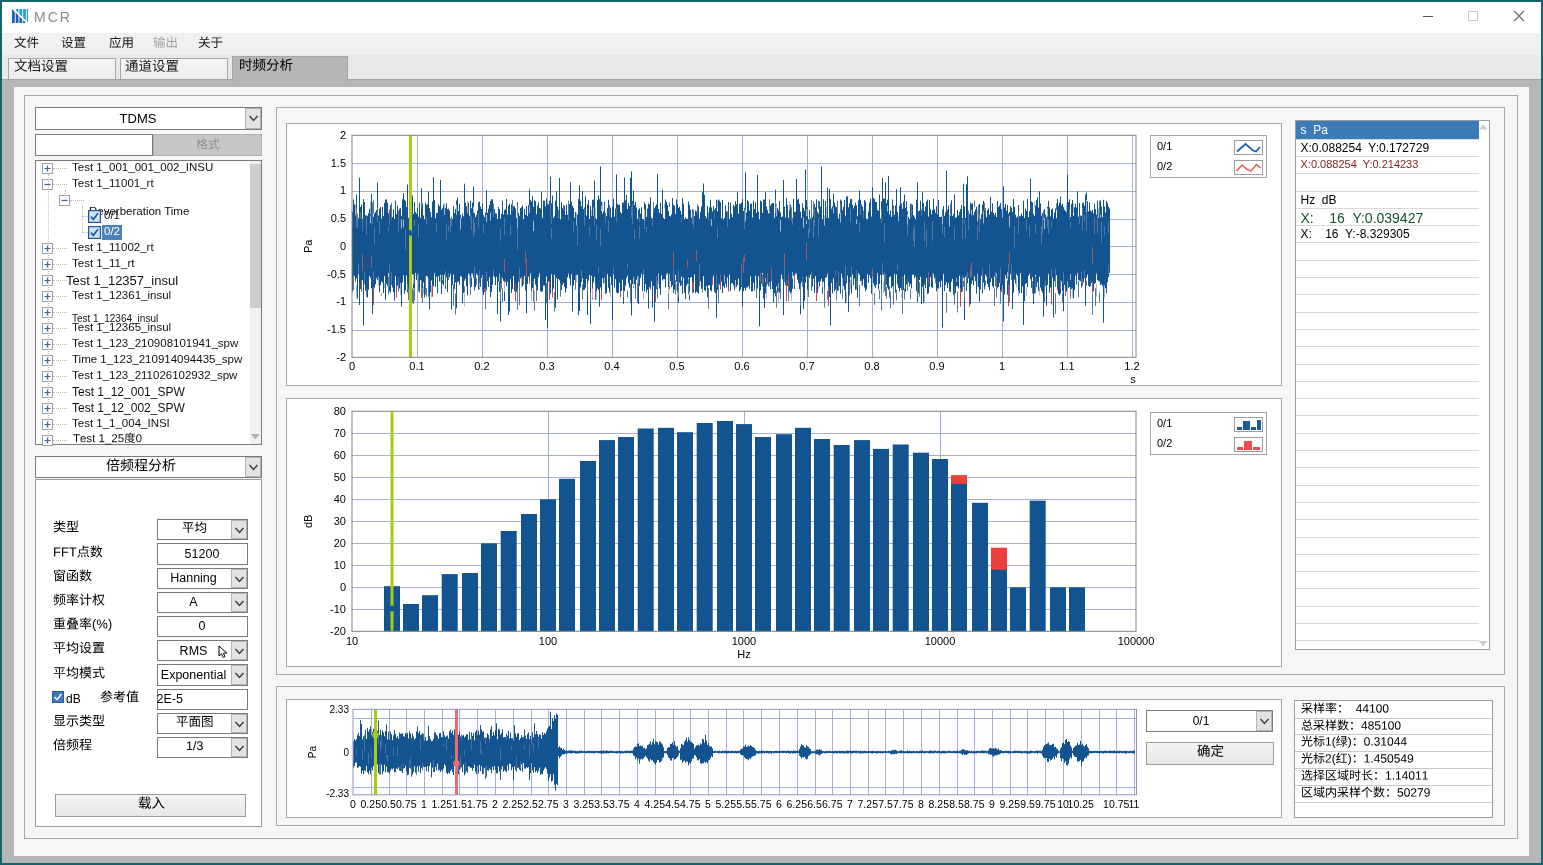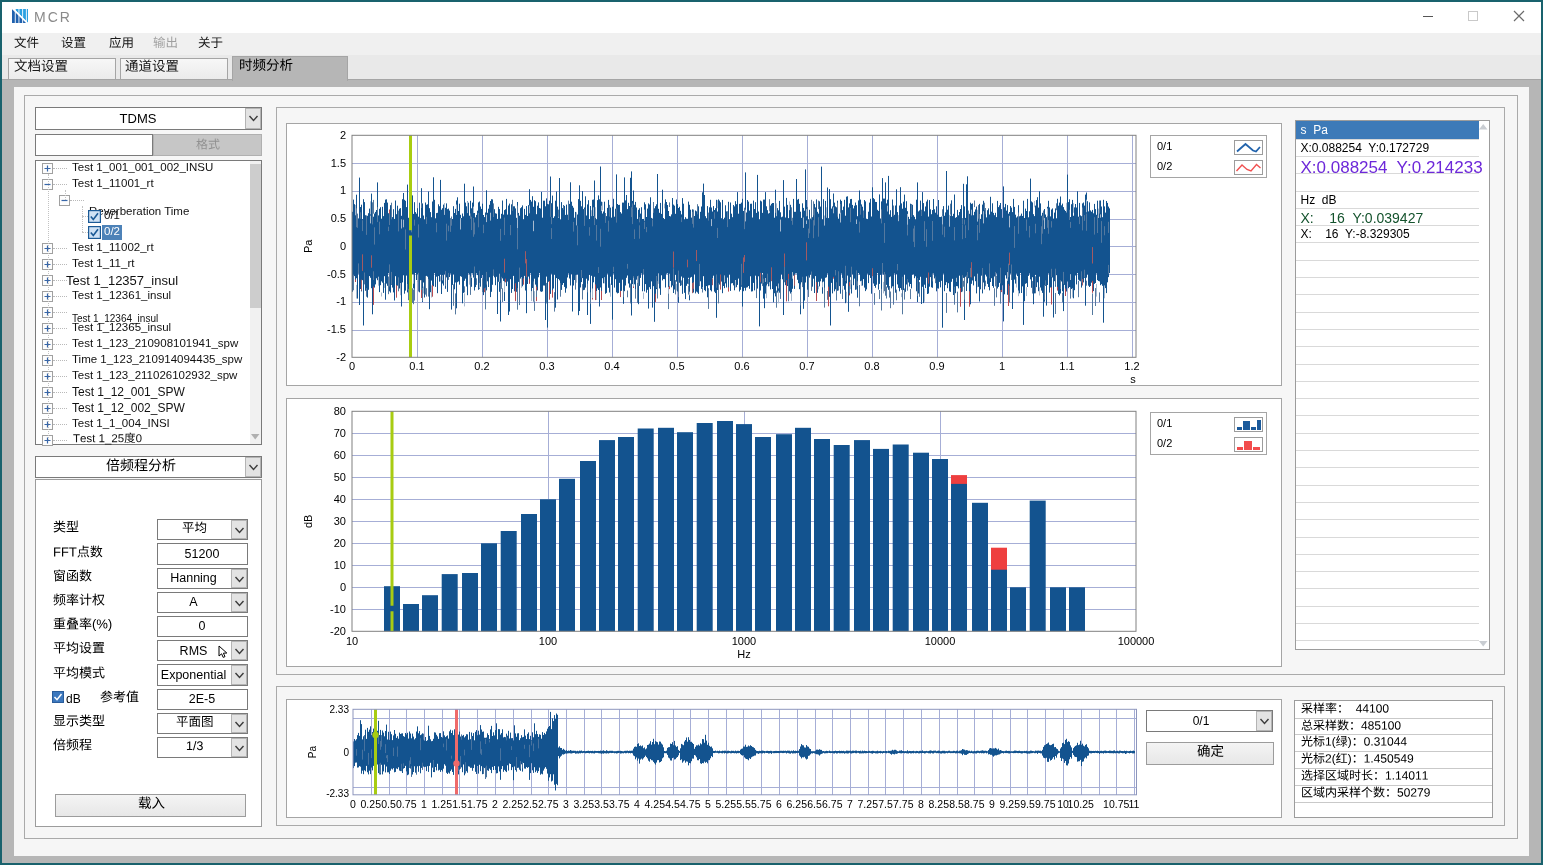--- a/index.html
+++ b/index.html
@@ -363,21 +363,21 @@
     </g>
   </svg>
 <div class="combo" style="left:156.5px;top:664.4px;width:91px;height:21.2px"></div>
 <div class="cbtn" style="left:230.5px;top:665.4px;width:16px;height:19.2px">
     <svg width="11" height="11" viewBox="0 0 11 11">
       <path d="M1.5 3 L5.5 7.5 L9.5 3" fill="none" stroke="#3c3c3c" stroke-width="1.4"></path>
     </svg>
   </div>
 <div class="a" style="left:156.5px;top:667.75px;width:74px;text-align:center;font-size:12.5px;color:#000">Exponential</div>
 <div class="input" style="left:156.5px;top:688.6px;width:91px;height:21.2px"></div>
-<div class="a" style="left:156.5px;top:691.95px;width:91px;text-align:center;font-size:12.5px;color:#000">2E-5</div>
+<div class="a" style="left:156.5px;top:691.95px;width:91px;text-align:left;font-size:12.5px;color:#000">2E-5</div>
 <svg class="t " style="left:51.5px;top:715px;" width="55" height="18">
     <g fill="#000" transform="translate(1,10.4) scale(0.013,-0.013)">
       <path transform="translate(0,0)" d="M244 570H757V466H244ZM244 731H757V628H244ZM171 791V405H833V791ZM820 330C787 266 727 180 682 126L740 97C786 151 842 230 885 300ZM124 297C165 233 213 145 236 93L297 123C275 174 224 260 183 322ZM571 365V39H423V365H352V39H40V-33H960V39H643V365Z"></path>
       <path transform="translate(1000,0)" d="M234 351C191 238 117 127 35 56C54 46 88 24 104 11C183 88 262 207 311 330ZM684 320C756 224 832 94 859 10L934 44C904 129 826 255 753 349ZM149 766V692H853V766ZM60 523V449H461V19C461 3 455 -1 437 -2C418 -3 352 -3 284 0C296 -23 308 -56 311 -79C400 -79 459 -78 494 -66C530 -53 542 -31 542 18V449H941V523Z"></path>
       <path transform="translate(2000,0)" d="M746 822C722 780 679 719 645 680L706 657C742 693 787 746 824 797ZM181 789C223 748 268 689 287 650L354 683C334 722 287 779 244 818ZM460 839V645H72V576H400C318 492 185 422 53 391C69 376 90 348 101 329C237 369 372 448 460 547V379H535V529C662 466 812 384 892 332L929 394C849 442 706 516 582 576H933V645H535V839ZM463 357C458 318 452 282 443 249H67V179H416C366 85 265 23 46 -11C60 -28 79 -60 85 -80C334 -36 445 47 498 172C576 31 714 -49 916 -80C925 -59 946 -27 963 -10C781 11 647 74 574 179H936V249H523C531 283 537 319 542 357Z"></path>
       <path transform="translate(3000,0)" d="M635 783V448H704V783ZM822 834V387C822 374 818 370 802 369C787 368 737 368 680 370C691 350 701 321 705 301C776 301 825 302 855 314C885 325 893 344 893 386V834ZM388 733V595H264V601V733ZM67 595V528H189C178 461 145 393 59 340C73 330 98 302 108 288C210 351 248 441 259 528H388V313H459V528H573V595H459V733H552V799H100V733H195V602V595ZM467 332V221H151V152H467V25H47V-45H952V25H544V152H848V221H544V332Z"></path>
     </g>
   </svg>
 <div class="combo" style="left:156.5px;top:712.8px;width:91px;height:21.2px"></div>
 <div class="cbtn" style="left:230.5px;top:713.8px;width:16px;height:19.2px">
@@ -728,21 +728,21 @@
 <div class="a" style="left:1295.5px;top:536.5px;width:183px;height:1px;background:#d9d9d9"></div>
 <div class="a" style="left:1295.5px;top:553.8px;width:183px;height:1px;background:#d9d9d9"></div>
 <div class="a" style="left:1295.5px;top:571.1px;width:183px;height:1px;background:#d9d9d9"></div>
 <div class="a" style="left:1295.5px;top:588.4px;width:183px;height:1px;background:#d9d9d9"></div>
 <div class="a" style="left:1295.5px;top:605.7px;width:183px;height:1px;background:#d9d9d9"></div>
 <div class="a" style="left:1295.5px;top:623px;width:183px;height:1px;background:#d9d9d9"></div>
 <div class="a" style="left:1295.5px;top:640.3px;width:183px;height:1px;background:#d9d9d9"></div>
 <div class="a" style="left:1295.5px;top:121.3px;width:183.5px;height:17.3px;background:#3d7ab8"></div>
 <div class="a" style="left:1300.5px;top:123.3px;font-size:12px;color:#fff;white-space:pre">s  Pa</div>
 <div class="a" style="left:1300.5px;top:140.6px;font-size:12px;color:#000;white-space:pre">X:0.088254  Y:0.172729</div>
-<div class="a" style="left:1300.5px;top:157.9px;font-size:17px;color:#6d28d9;white-space:pre">X:0.088254  Y:0.214233</div>
+<div class="a" style="left:1300.5px;top:157.9px;font-size:11px;color:#7f1d1d;white-space:pre">X:0.088254  Y:0.214233</div>
 <div class="a" style="left:1300.5px;top:192.5px;font-size:12px;color:#000;white-space:pre">Hz  dB</div>
 <div class="a" style="left:1300.5px;top:209.8px;font-size:14px;color:#14532d;white-space:pre">X:    16  Y:0.039427</div>
 <div class="a" style="left:1300.5px;top:227.1px;font-size:12px;color:#000;white-space:pre">X:    16  Y:-8.329305</div>
 <svg class="a" style="left:1479px;top:123.5px" width="9" height="6">
     <path d="M4.2 0 L8.5 5.5 H0 Z" fill="#c9cdd2"></path>
   </svg>
 <svg class="a" style="left:1479px;top:641px" width="9" height="6">
     <path d="M0 0 H8.5 L4.2 5.5 Z" fill="#c9cdd2"></path>
   </svg>
 <div class="combo" style="left:1146px;top:710px;width:127px;height:22px"></div>

